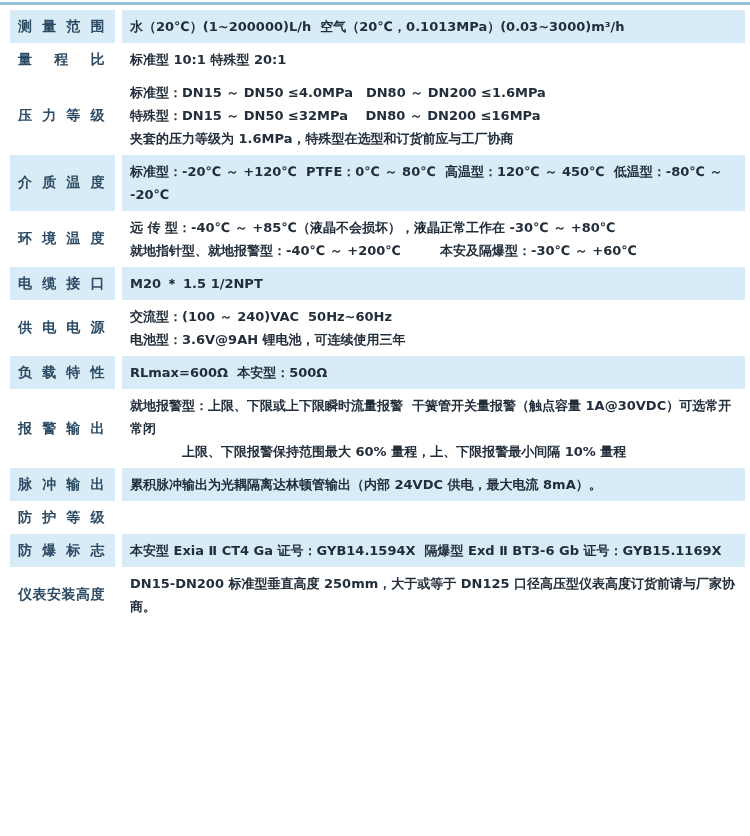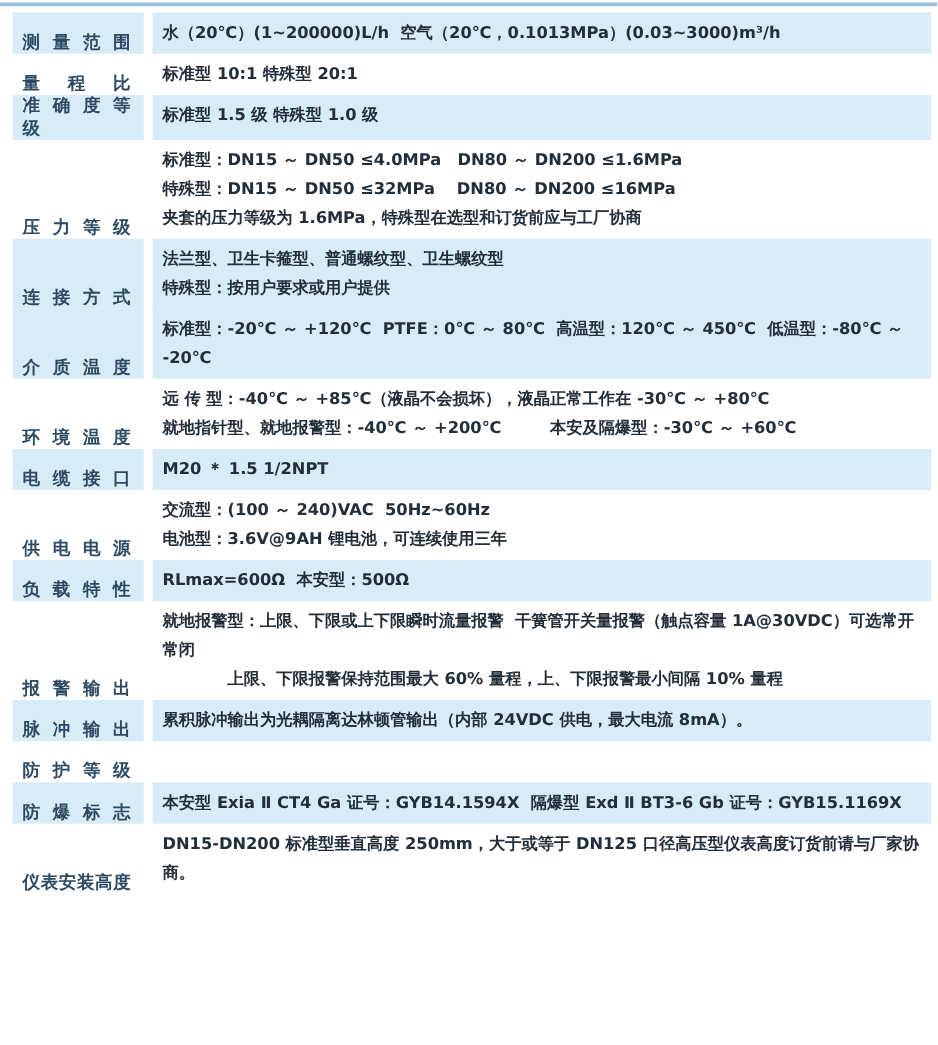--- a/index.html
+++ b/index.html
@@ -2,24 +2,24 @@
 <html><head>
 <meta charset="utf-8">
 <style>
   html,body{margin:0;padding:0;background:#ffffff;}
   body{width:750px;font-family:"DejaVu Sans","Liberation Sans",sans-serif;}
   .page{width:750px;box-sizing:border-box;}
   .rule{height:3px;background:#95c3dc;width:750px;}
   .rule.top{margin-bottom:5px;margin-top:2px;}
   .table{padding:0 5px 0 10px;}
   .row{display:flex;min-height:33px;}
-  .label-cell{flex:0 0 105px;width:105px;display:flex;align-items:flex-end;box-sizing:border-box;margin-right:7px;}
+  .label-cell{flex:0 0 105px;width:105px;display:flex;align-items:center;box-sizing:border-box;margin-right:7px;}
   .label{width:100%;box-sizing:border-box;padding:0 10px 0 8px;font-size:14px;font-weight:bold;
          color:#2c4a63;text-align:justify;text-align-last:justify;letter-spacing:0.5px;}
-  .content-cell{flex:1;display:flex;flex-direction:column;justify-content:flex-start;
+  .content-cell{flex:1;display:flex;flex-direction:column;justify-content:flex-end;
                 box-sizing:border-box;padding:5px 6px 5px 8px;}
   .line{font-size:13px;line-height:23px;font-weight:bold;color:#222e3a;white-space:pre-wrap;}
   .row.alt .label-cell,.row.alt .content-cell{background:#d8ecf7;}
 </style>
 </head>
 <body>
 
 <div class="page">
   <div class="rule top"></div>
   <div class="table" id="spec-table">
@@ -34,49 +34,32 @@
 
   <div class="row">
     <div class="label-cell">
       <div class="label">量 程 比</div>
     </div>
     <div class="content-cell">
           <div class="line">标准型 10:1 特殊型 20:1</div>
         </div>
   </div>
 
-  <div class="row alt">
-    <div class="label-cell">
-      <div class="label">准 确 度 等 级</div>
-    </div>
-    <div class="content-cell">
-          <div class="line">标准型 1.5 级 特殊型 1.0 级</div>
-        </div>
-  </div>
 
   <div class="row">
     <div class="label-cell">
       <div class="label">压 力 等 级</div>
     </div>
     <div class="content-cell">
           <div class="line">标准型：DN15 ～ DN50 ≤4.0MPa　DN80 ～ DN200 ≤1.6MPa</div>
           <div class="line">特殊型：DN15 ～ DN50 ≤32MPa　 DN80 ～ DN200 ≤16MPa</div>
           <div class="line">夹套的压力等级为 1.6MPa，特殊型在选型和订货前应与工厂协商</div>
         </div>
   </div>
 
-  <div class="row alt">
-    <div class="label-cell">
-      <div class="label">连 接 方 式</div>
-    </div>
-    <div class="content-cell">
-          <div class="line">法兰型、卫生卡箍型、普通螺纹型、卫生螺纹型</div>
-          <div class="line">特殊型：按用户要求或用户提供</div>
-        </div>
-  </div>
 
 
   <div class="row alt">
     <div class="label-cell">
       <div class="label">介 质 温 度</div>
     </div>
     <div class="content-cell">
           <div class="line">标准型：-20℃ ～ +120℃  PTFE：0℃ ～ 80℃  高温型：120℃ ～ 450℃  低温型：-80℃ ～ -20℃</div>
         </div>
   </div>

